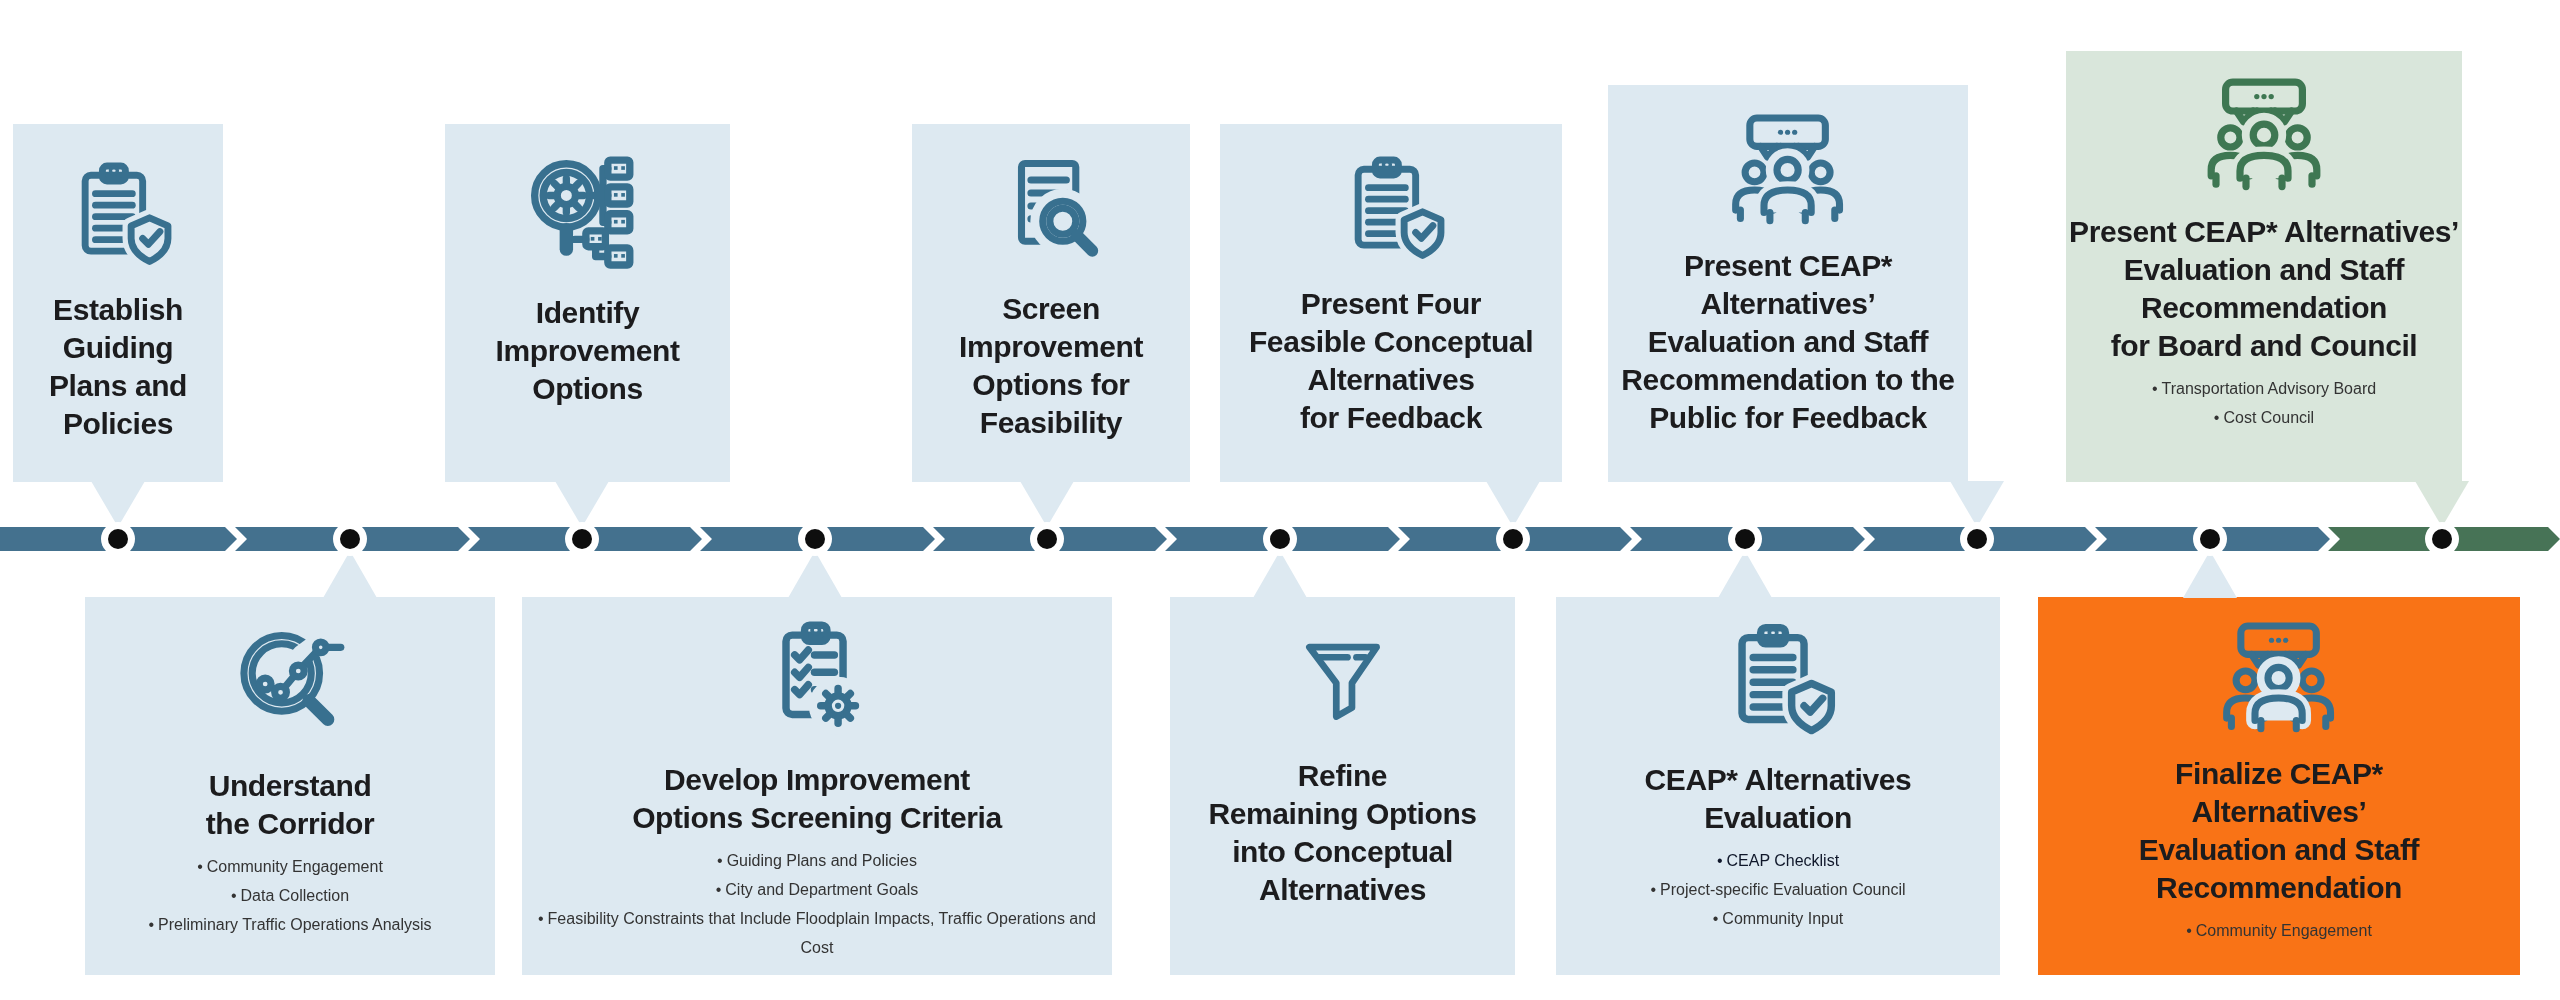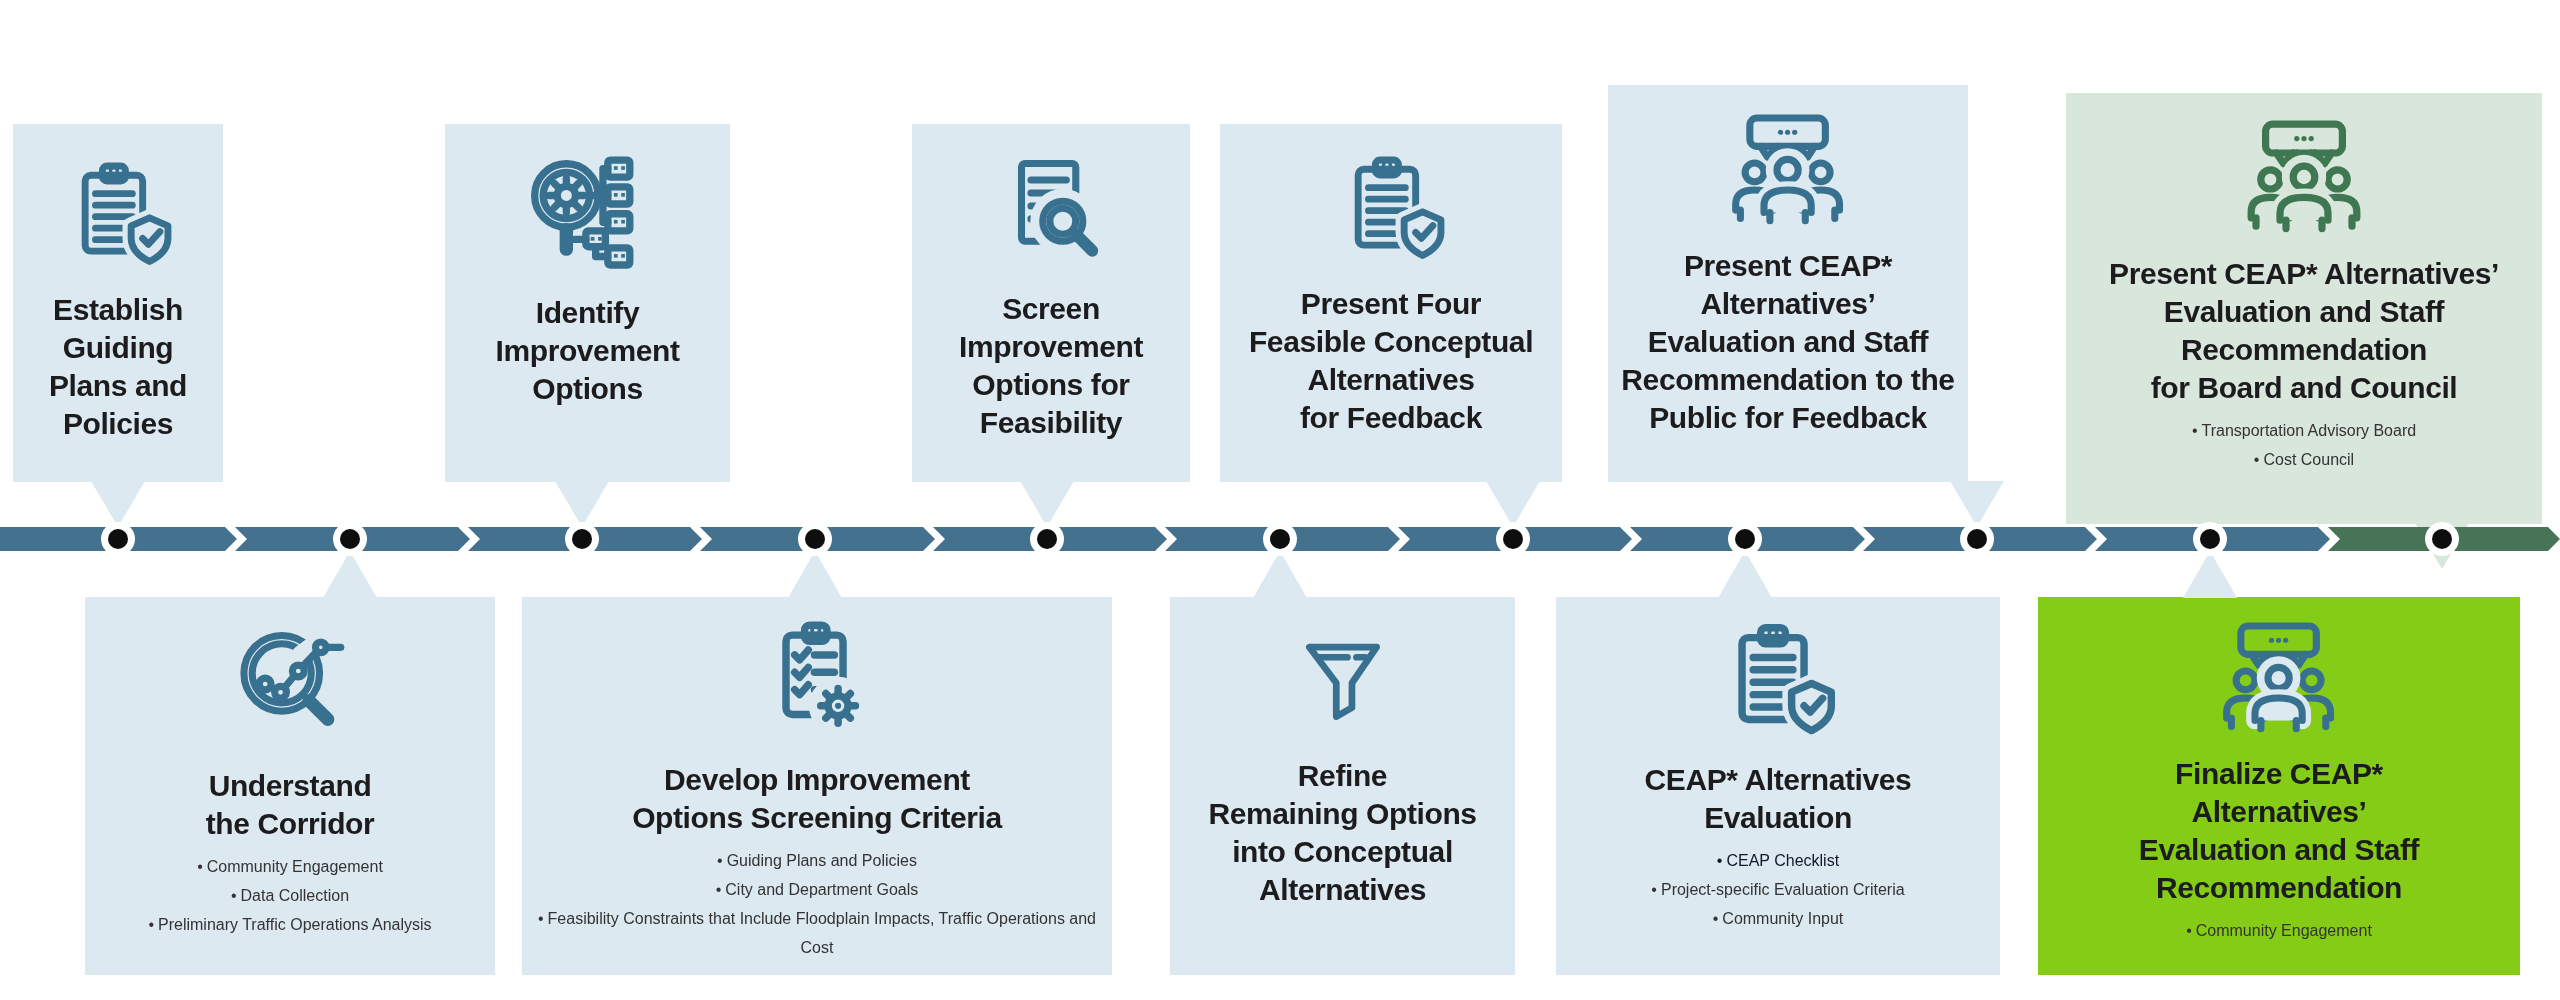--- a/index.html
+++ b/index.html
@@ -276,21 +276,21 @@
     <path class="halo" d="M77,52 l16,7 v11 c0,11 -10,17 -16,20 c-6,-3 -16,-9 -16,-20 v-11 z"></path>
     <path d="M77,52 l16,7 v11 c0,11 -10,17 -16,20 c-6,-3 -16,-9 -16,-20 v-11 z"></path>
     <path d="M71,70 l5,5 l10,-11"></path>
   </g>
           </svg>
         </div>
         <div class="step-title" style="color: rgb(28, 28, 30);">CEAP* Alternatives
 Evaluation</div>
         <div class="bullets">
           <div class="bullet" style="color: #0f172a; max-width: 430px;"><span class="bglyph">•</span><span>CEAP Checklist</span></div>
-          <div class="bullet" style="color: rgb(51, 51, 51); max-width: 430px;"><span class="bglyph">•</span><span>Project-specific Evaluation Criteria</span></div>
+          <div class="bullet" style="color: rgb(51, 51, 51); max-width: 430px;"><span class="bglyph">•</span><span>Project-specific Evaluation Council</span></div>
           <div class="bullet" style="color: rgb(51, 51, 51); max-width: 430px;"><span class="bglyph">•</span><span>Community Input</span></div>
         </div>
       </div>
       <div class="step-box" style="left: 1608px; top: 85px; width: 360px; height: 397px; background: rgb(221, 233, 241); --bg: #dde9f1; --ic: #38708f; padding-top: 26px;">
         <div class="pointer down" style="background: rgb(221, 233, 241); left: 342px;"></div>
         <div class="icon-wrap" style="height: 118px;">
           <svg viewBox="0 0 140 100">
             <g fill="none" stroke="currentColor" stroke-width="6" stroke-linecap="round" stroke-linejoin="round">
     <rect x="38" y="6" width="64" height="24" rx="6"></rect>
     <circle class="nd" cx="64" cy="18" r="2.2"></circle>
@@ -313,21 +313,21 @@
               <line x1="85" y1="86" x2="85" y2="93"></line>
   </g>
           </svg>
         </div>
         <div class="step-title" style="color: rgb(28, 28, 30);">Present CEAP*
 Alternatives’
 Evaluation and Staff
 Recommendation to the
 Public for Feedback</div>
       </div>
-      <div class="step-box" style="left: 2038px; top: 597px; width: 482px; height: 378px; background: #84cc16; --bg: #dde9f1; --ic: #38708f; padding-top: 22px;">
+      <div class="step-box" style="left: 2038px; top: 597px; width: 482px; height: 378px; background: #f97316; --bg: #dde9f1; --ic: #38708f; padding-top: 22px;">
         <div class="pointer up" style="background: rgb(221, 233, 241); left: 145px;"></div>
         <div class="icon-wrap" style="height: 118px;">
           <svg viewBox="0 0 140 100">
             <g fill="none" stroke="currentColor" stroke-width="6" stroke-linecap="round" stroke-linejoin="round">
     <rect x="38" y="6" width="64" height="24" rx="6"></rect>
     <circle class="nd" cx="64" cy="18" r="2.2"></circle>
               <circle class="nd" cx="70" cy="18" r="2.2"></circle>
               <circle class="nd" cx="76" cy="18" r="2.2"></circle>
     <path d="M47,30 l6,9 l8,-9"></path>
               <path d="M64,30 l6,9 l6,-9"></path>
@@ -348,21 +348,21 @@
           </svg>
         </div>
         <div class="step-title" style="color: rgb(28, 28, 30);">Finalize CEAP*
 Alternatives’
 Evaluation and Staff
 Recommendation</div>
         <div class="bullets">
           <div class="bullet" style="color: rgb(51, 51, 51); max-width: 450px;"><span class="bglyph">•</span><span>Community Engagement</span></div>
         </div>
       </div>
-      <div class="step-box" style="left: 2066px; top: 51px; width: 476px; height: 431px; background: rgb(217, 230, 219); --bg: #d9e6db; --ic: #3e7752; padding-top: 24px; margin-top: 42px;">
+      <div class="step-box" style="left: 2066px; top: 51px; width: 396px; height: 431px; background: rgb(217, 230, 219); --bg: #d9e6db; --ic: #3e7752; padding-top: 24px;">
         <div class="pointer down" style="background: rgb(217, 230, 219); left: 349px;"></div>
         <div class="icon-wrap" style="height: 120px;">
           <svg viewBox="0 0 140 100">
             <g fill="none" stroke="currentColor" stroke-width="6" stroke-linecap="round" stroke-linejoin="round">
     <rect x="38" y="6" width="64" height="24" rx="6"></rect>
     <circle class="nd" cx="64" cy="18" r="2.2"></circle>
               <circle class="nd" cx="70" cy="18" r="2.2"></circle>
               <circle class="nd" cx="76" cy="18" r="2.2"></circle>
     <path d="M47,30 l6,9 l8,-9"></path>
               <path d="M64,30 l6,9 l6,-9"></path>

